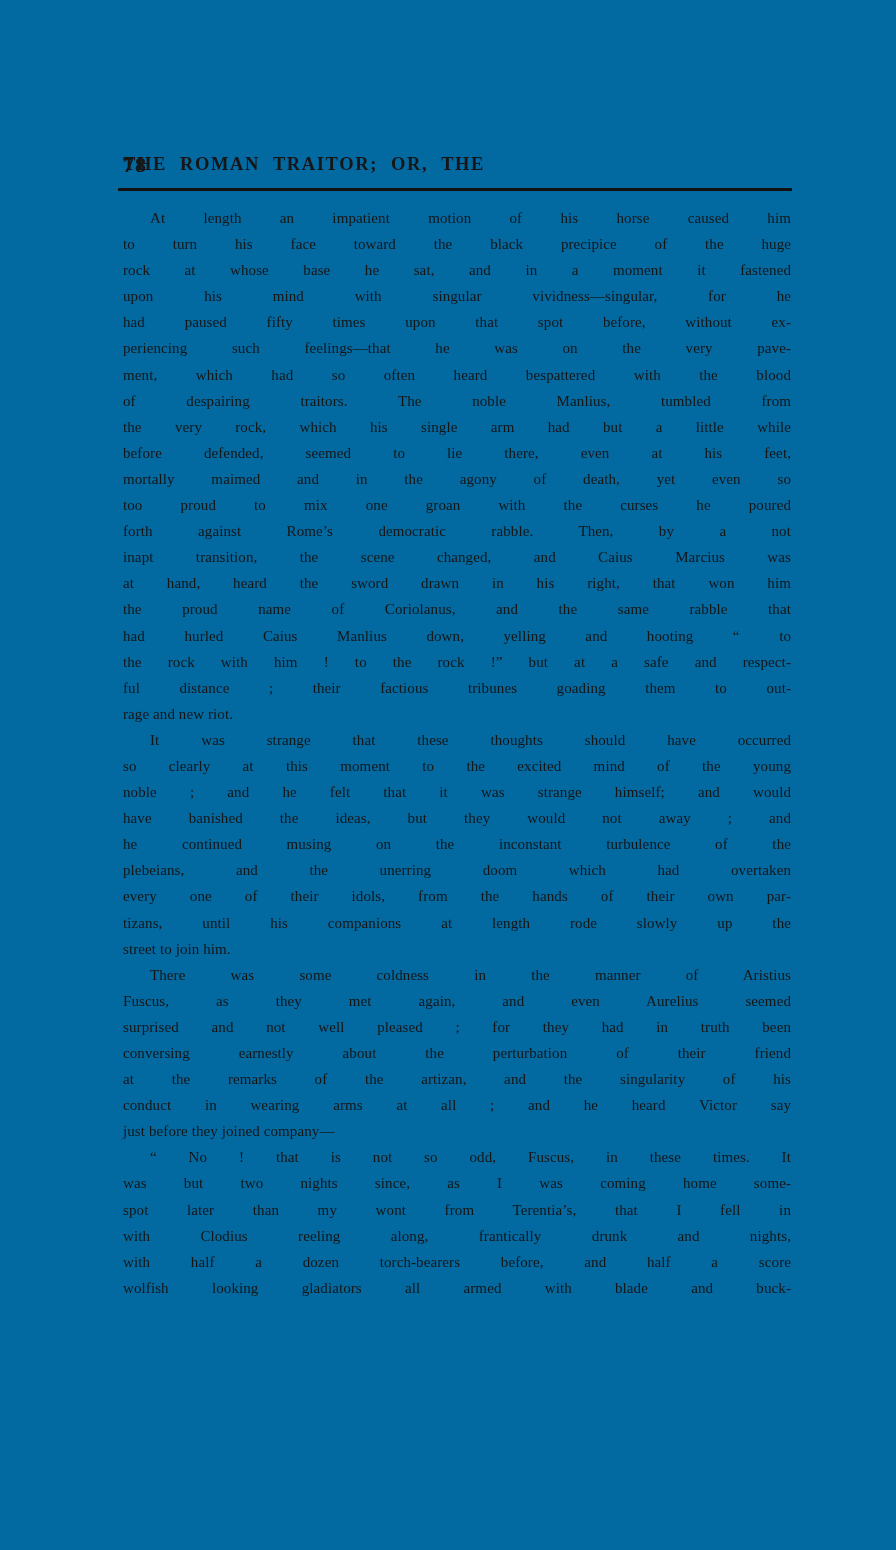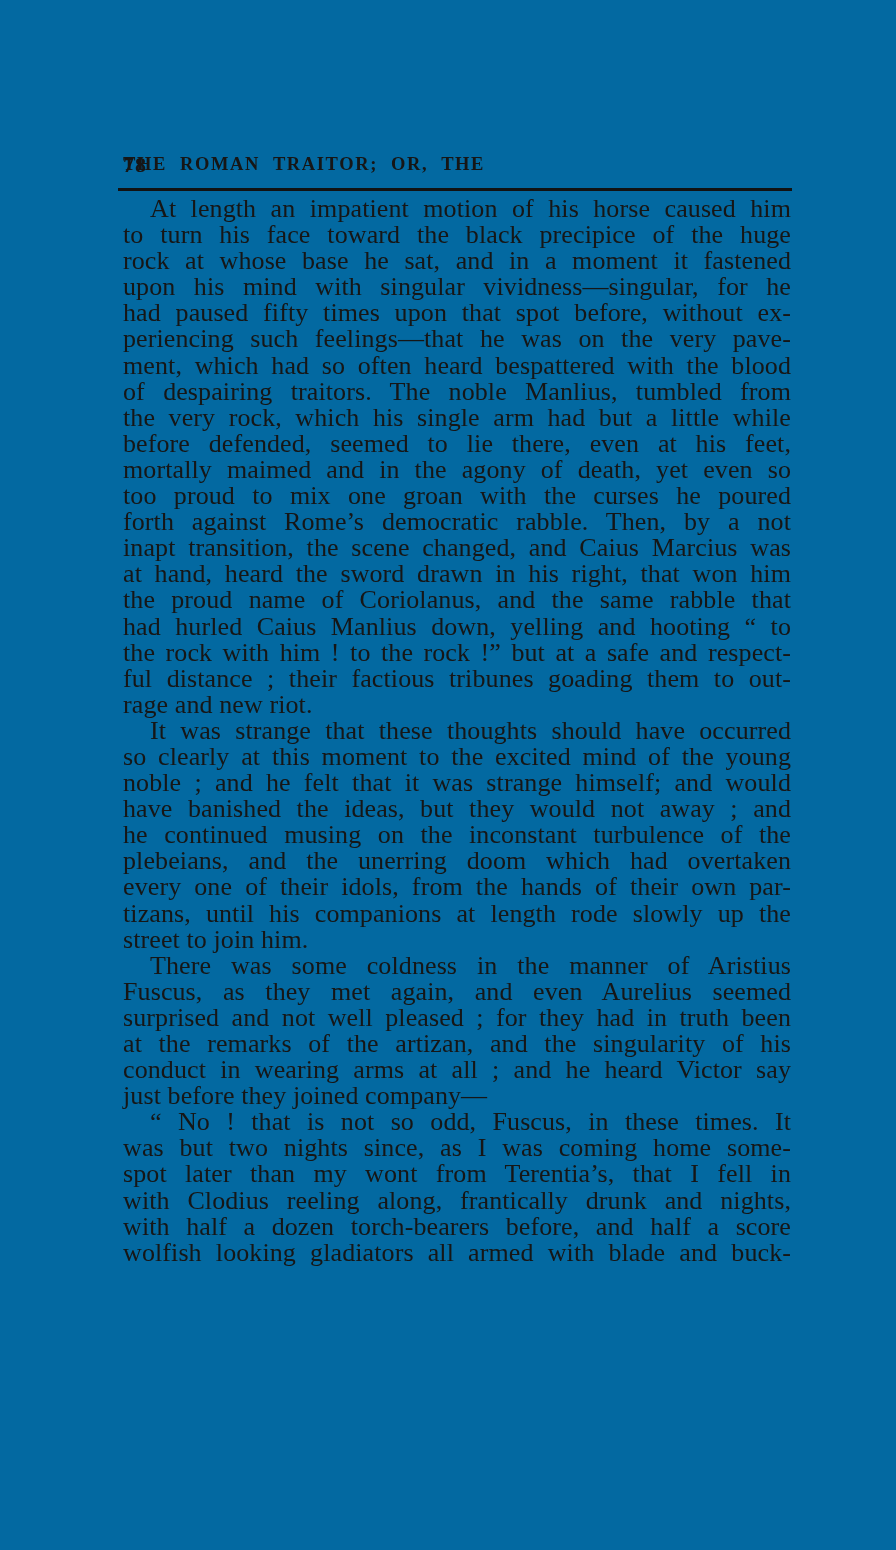--- a/index.html
+++ b/index.html
@@ -46,22 +46,22 @@
     white-space: nowrap;
   }
   .header-rule {
     margin-top: 6px;
     margin-left: -5px;
     width: 674px;
     height: 0;
     border-top: 3px solid #121212;
   }
   .text-body {
-    margin-top: 5px;
-    font-size: 26px;
+    margin-top: 14px;
+    font-size: 15px;
     line-height: 26.1px;
     letter-spacing: 0.1px;
   }
   .paragraph { margin: 0; }
   .line {
     text-align: justify;
     text-align-last: justify;
     white-space: normal;
   }
   .line.indent { text-indent: 27px; }
@@ -114,20 +114,21 @@
         <div class="line">plebeians, and the unerring doom which had overtaken</div>
         <div class="line">every one of their idols, from the hands of their own par-</div>
         <div class="line">tizans, until his companions at length rode slowly up the</div>
         <div class="line end">street to join him.</div>
       </div>
 
       <div class="paragraph">
         <div class="line indent">There was some coldness in the manner of Aristius</div>
         <div class="line">Fuscus, as they met again, and even Aurelius seemed</div>
         <div class="line">surprised and not well pleased ; for they had in truth been</div>
+        <div class="line">conversing earnestly about the perturbation of their friend</div>
         <div class="line">at the remarks of the artizan, and the singularity of his</div>
         <div class="line">conduct in wearing arms at all ; and he heard Victor say</div>
         <div class="line end">just before they joined company—</div>
       </div>
 
       <div class="paragraph">
         <div class="line indent">“ No !  that is not so odd, Fuscus, in these times.  It</div>
         <div class="line">was but two nights since, as I was coming home some-</div>
         <div class="line">spot later than my wont from Terentia’s, that I fell in</div>
         <div class="line">with Clodius reeling along, frantically drunk and nights,</div>

